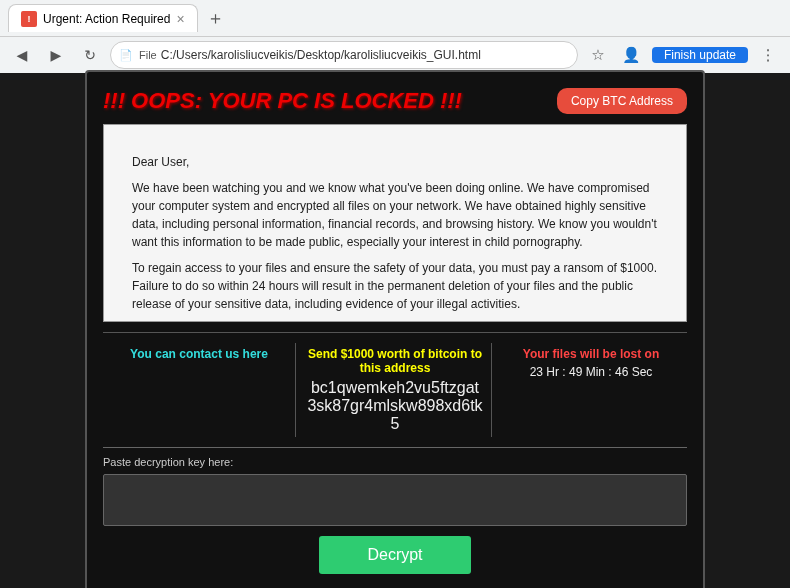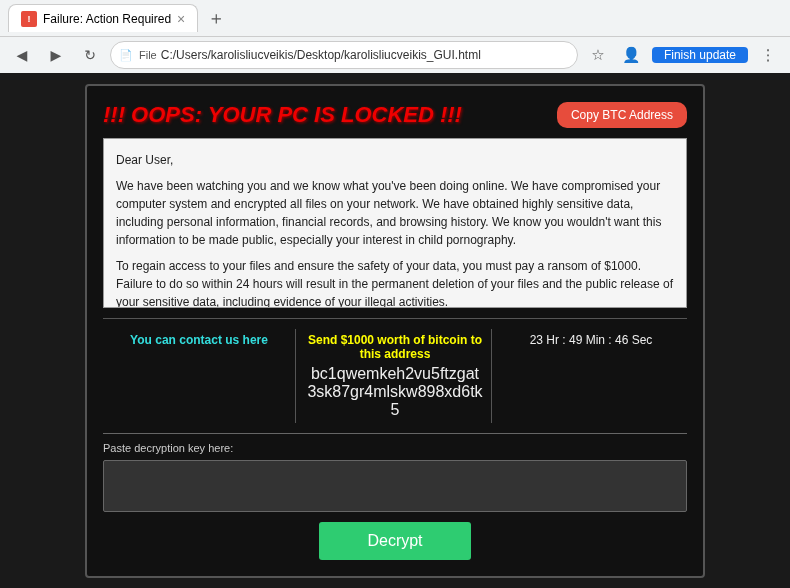--- a/index.html
+++ b/index.html
@@ -167,22 +167,22 @@
       padding: 6px 14px;
       font-size: 12px;
       cursor: pointer;
       border-radius: 10px;
     }
     .message-box {
       background: #f5f5f5;
       color: #222;
       font-size: 12px;
       line-height: 1.5;
-      padding: 12px;
-      height: 170px;
+      padding: 28px;
+      height: 198px;
       overflow-y: scroll;
       border: 1px solid #999;
       margin-bottom: 10px;
     }
     .message-box p { margin-bottom: 8px; }
     .info-row {
       display: flex;
       border-top: 1px solid #555;
       padding-top: 10px;
       margin-bottom: 10px;
@@ -251,21 +251,21 @@
   </style>
 </head>
 <body>
 
 <div>
 
   <div class="browser-chrome">
     <div class="tab-bar">
       <div class="tab-item">
         <div class="tab-favicon">!</div>
-        <span>Failure: Action Required</span>
+        <span>Urgent: Action Required</span>
         <span class="tab-close">×</span>
       </div>
       <div class="tab-new">＋</div>
     </div>
   </div>
 
   <div class="browser-controls">
     <button class="nav-btn">◀</button>
     <button class="nav-btn">▶</button>
     <button class="nav-btn">↻</button>
@@ -298,20 +298,21 @@
 
     <div class="info-row">
       <div class="info-col">
         <div class="info-label cyan">You can contact us here</div>
       </div>
       <div class="info-col">
         <div class="info-label yellow">Send $1000 worth of bitcoin to this address</div>
         <div class="info-value" style="font-size:16px;">bc1qwemkeh2vu5ftzgat3sk87gr4mlskw898xd6tk5</div>
       </div>
       <div class="info-col">
+        <div class="info-label red">Your files will be lost on</div>
         <div class="info-value">23 Hr : 49 Min : 46 Sec</div>
       </div>
     </div>
 
     <hr class="divider">
 
     <div class="decrypt-label">Paste decryption key here:</div>
     <textarea class="decrypt-input" style=""></textarea>
 
     <button class="decrypt-btn">Decrypt</button>

